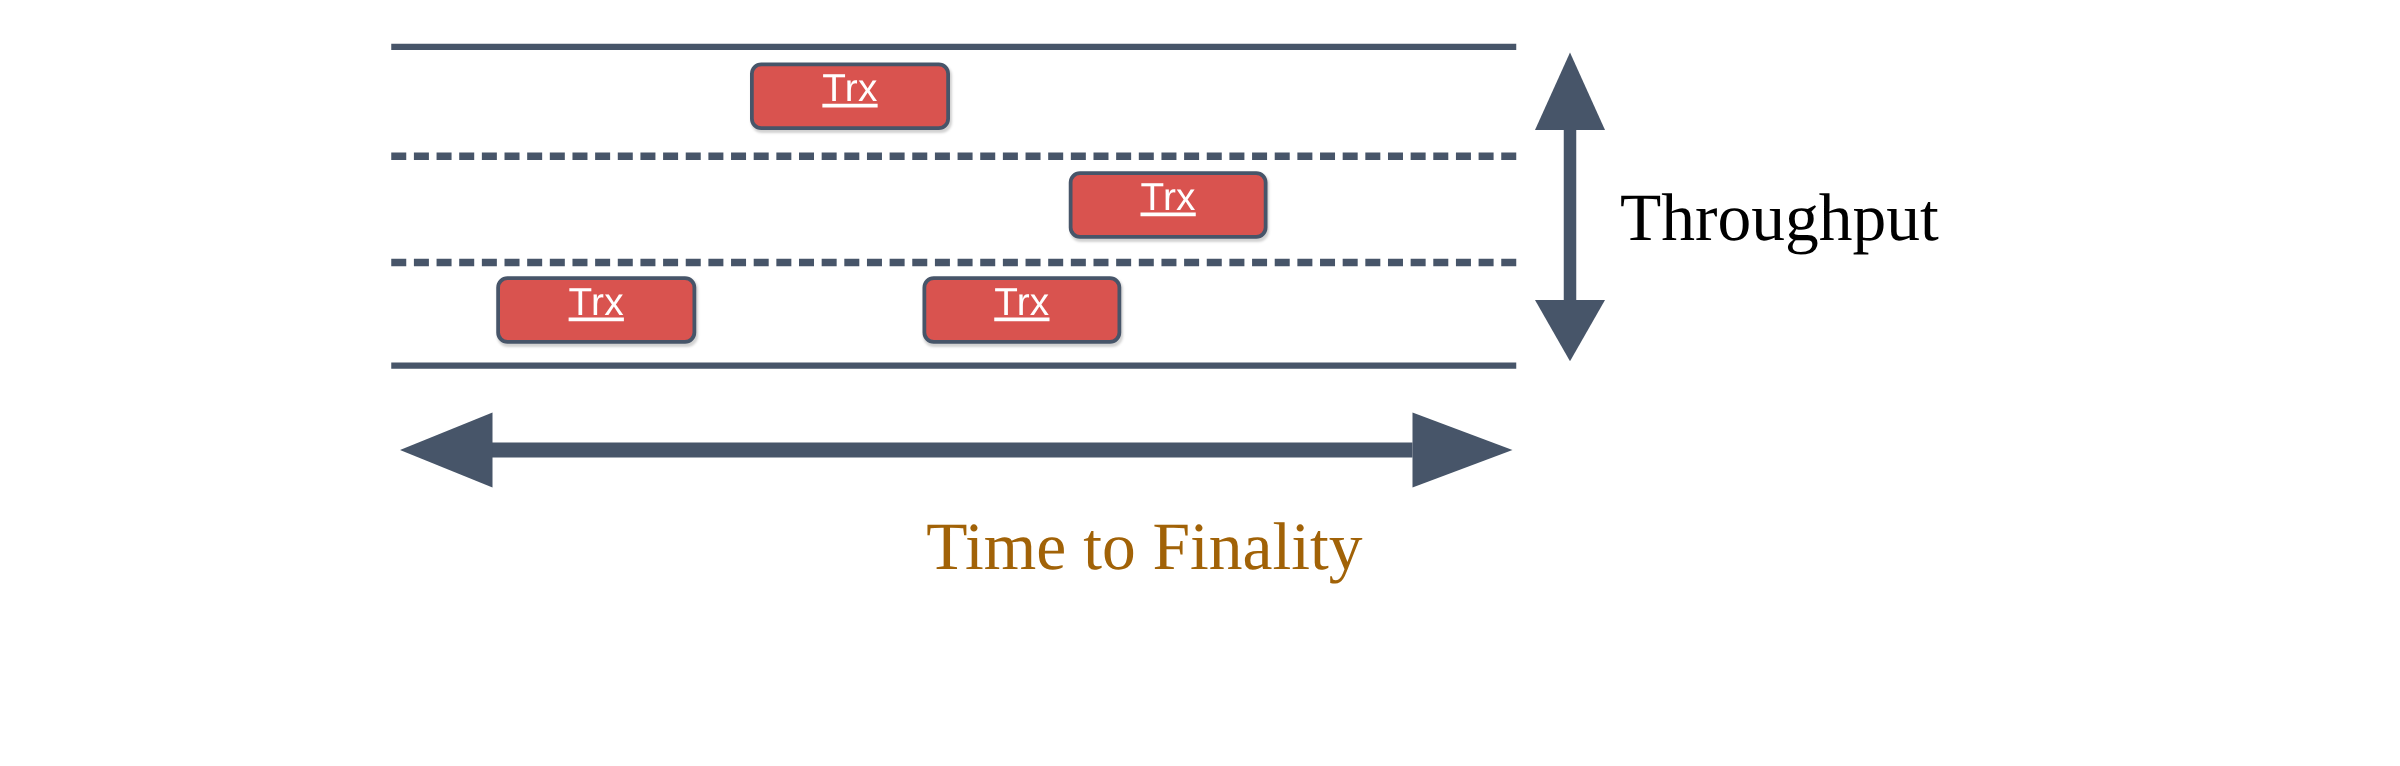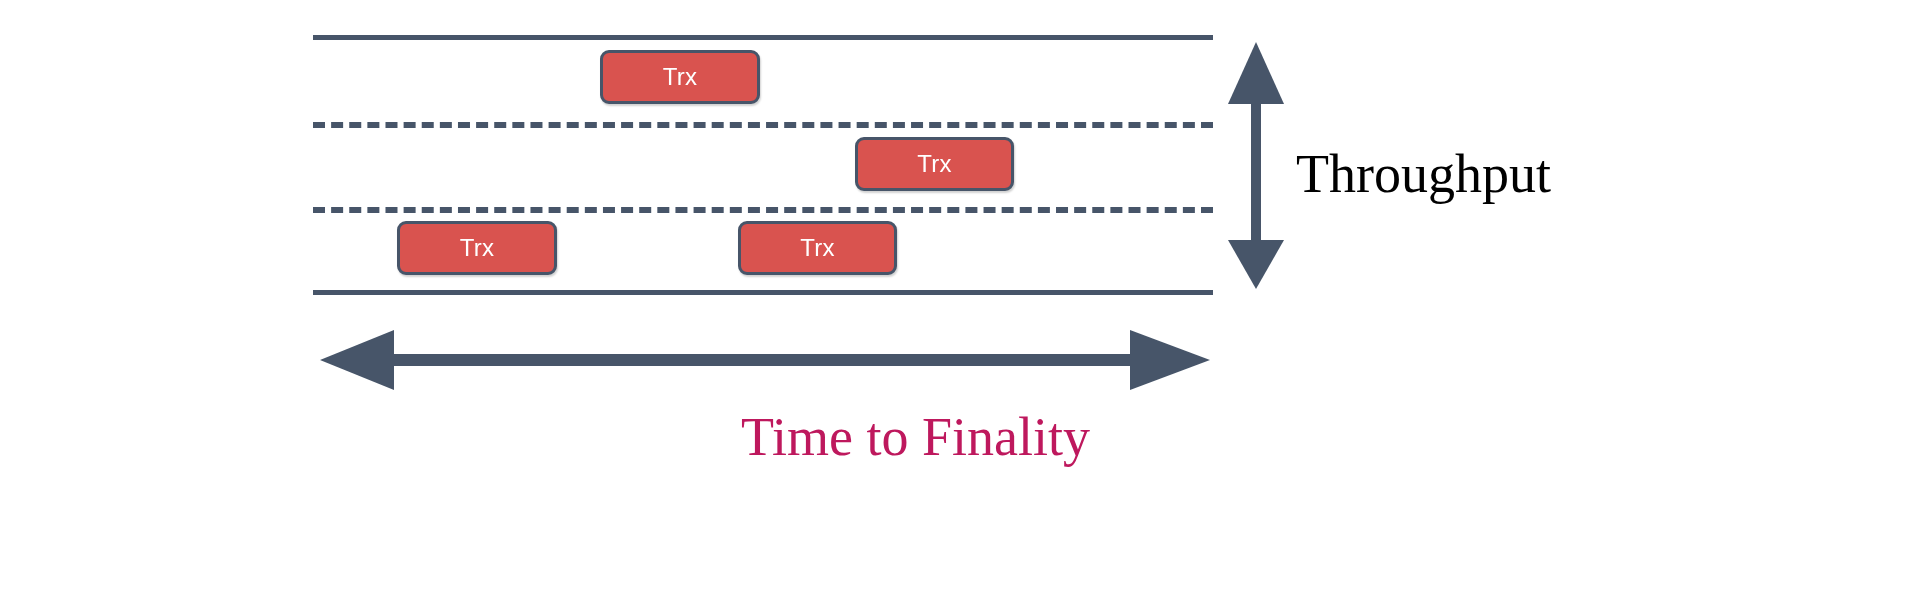--- a/index.html
+++ b/index.html
@@ -32,27 +32,27 @@
   }
 
   
   .trx-box {
     position: absolute;
     box-sizing: border-box;
     background: var(--trx, #D9534F);
     border: 3px solid var(--ink, #475569);
     border-radius: 9px;
     display: flex;
-    align-items: center;
     justify-content: center;
     color: #ffffff;
-    font-size: 24px;
+    font-size: 31px;
     font-family: "Liberation Sans", sans-serif;
     letter-spacing: 0.2px;
     box-shadow: 1px 2px 2px rgba(0,0,0,0.18);
+    text-decoration: underline;
   }
 
   
   .axis-label {
     position: absolute;
     color: #000000;
     font-family: Liberation Serif, serif;
     font-size: 54px;
     white-space: nowrap;
     line-height: 1;
@@ -107,15 +107,15 @@
 
     <g fill="#475569">
       <rect x="382" y="354" width="748" height="12"></rect>
       <polygon points="320,360 394,330 394,390"></polygon>
       <polygon points="1210,360 1130,330 1130,390"></polygon>
     </g>
   </svg>
 
   <div class="axis-label" style="left: 1296px; top: 147px; color: rgb(0, 0, 0);">Throughput</div>
 
-  <div class="axis-label" style="left: 741px; top: 410px; color: #be185d;">Time to Finality</div>
+  <div class="axis-label" style="left: 741px; top: 410px; color: #a16207;">Time to Finality</div>
 
 </div>
 
 </body></html>

